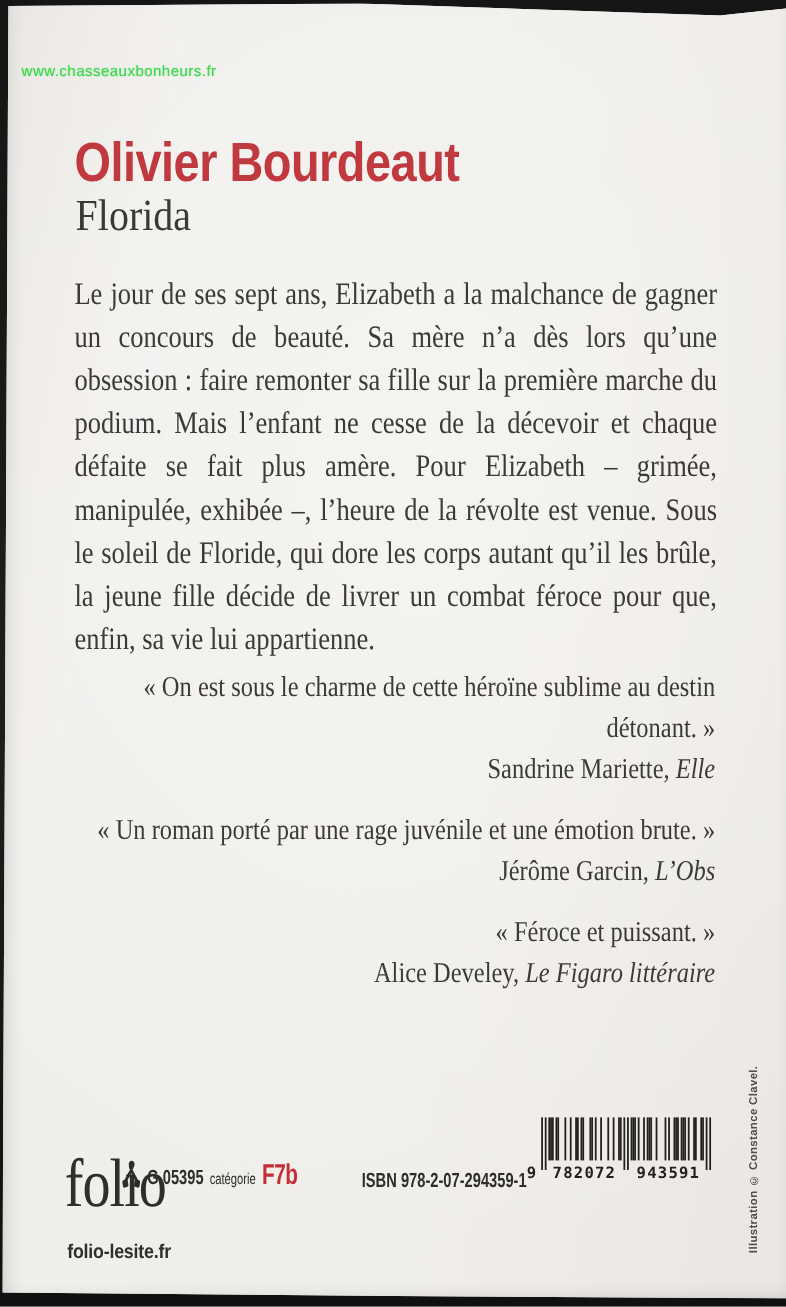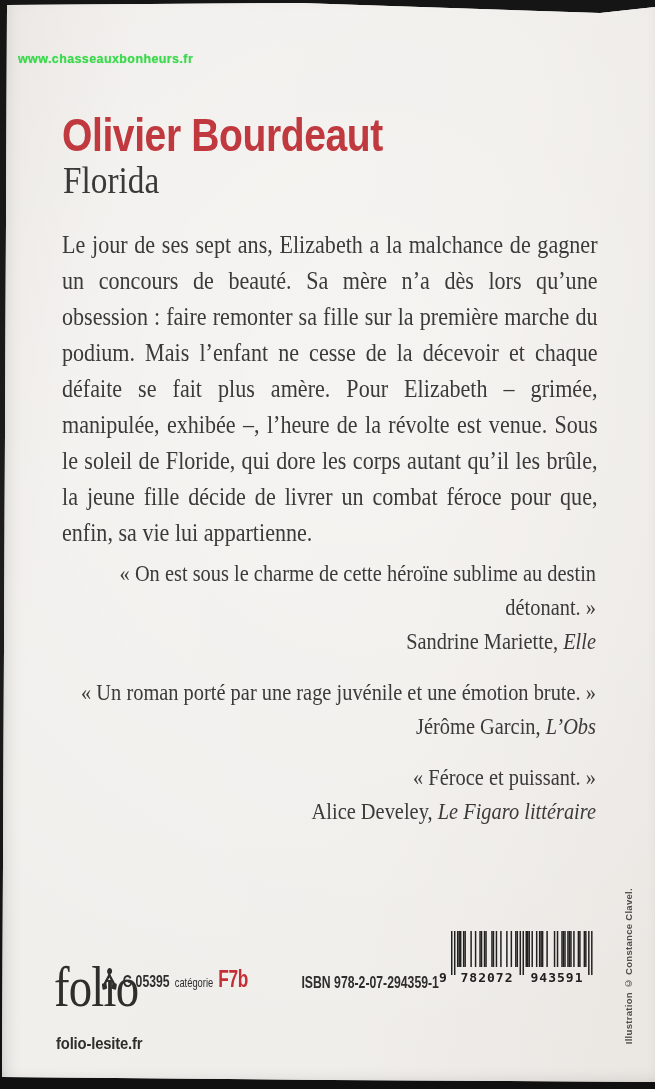--- a/index.html
+++ b/index.html
@@ -22,21 +22,21 @@
     background-color: #efedea;
     clip-path: polygon(7px 5px, 300px 3px, 600px 13px, 655px 7px, 655px 1082px, 330px 1080px, 2px 1077px);
     box-shadow: inset 12px 0 22px -14px rgba(0,0,0,0.25), inset 0 -14px 20px -14px rgba(0,0,0,0.3);
     color: #3b3a38;
   }
 
   .watermark {
     position: absolute;
     left: 18px; top: 52px;
     font-family: "Liberation Sans", sans-serif;
-    font-weight: bold;
+    font-weight: normal;
     font-size: 12.5px;
     letter-spacing: 0.4px;
     color: #3cd94e;
     text-shadow: 0 0 1px rgba(60,217,78,0.7);
   }
 
   .author {
     position: absolute;
     left: 62px; top: 112px;
     font-family: "Liberation Sans", sans-serif;

